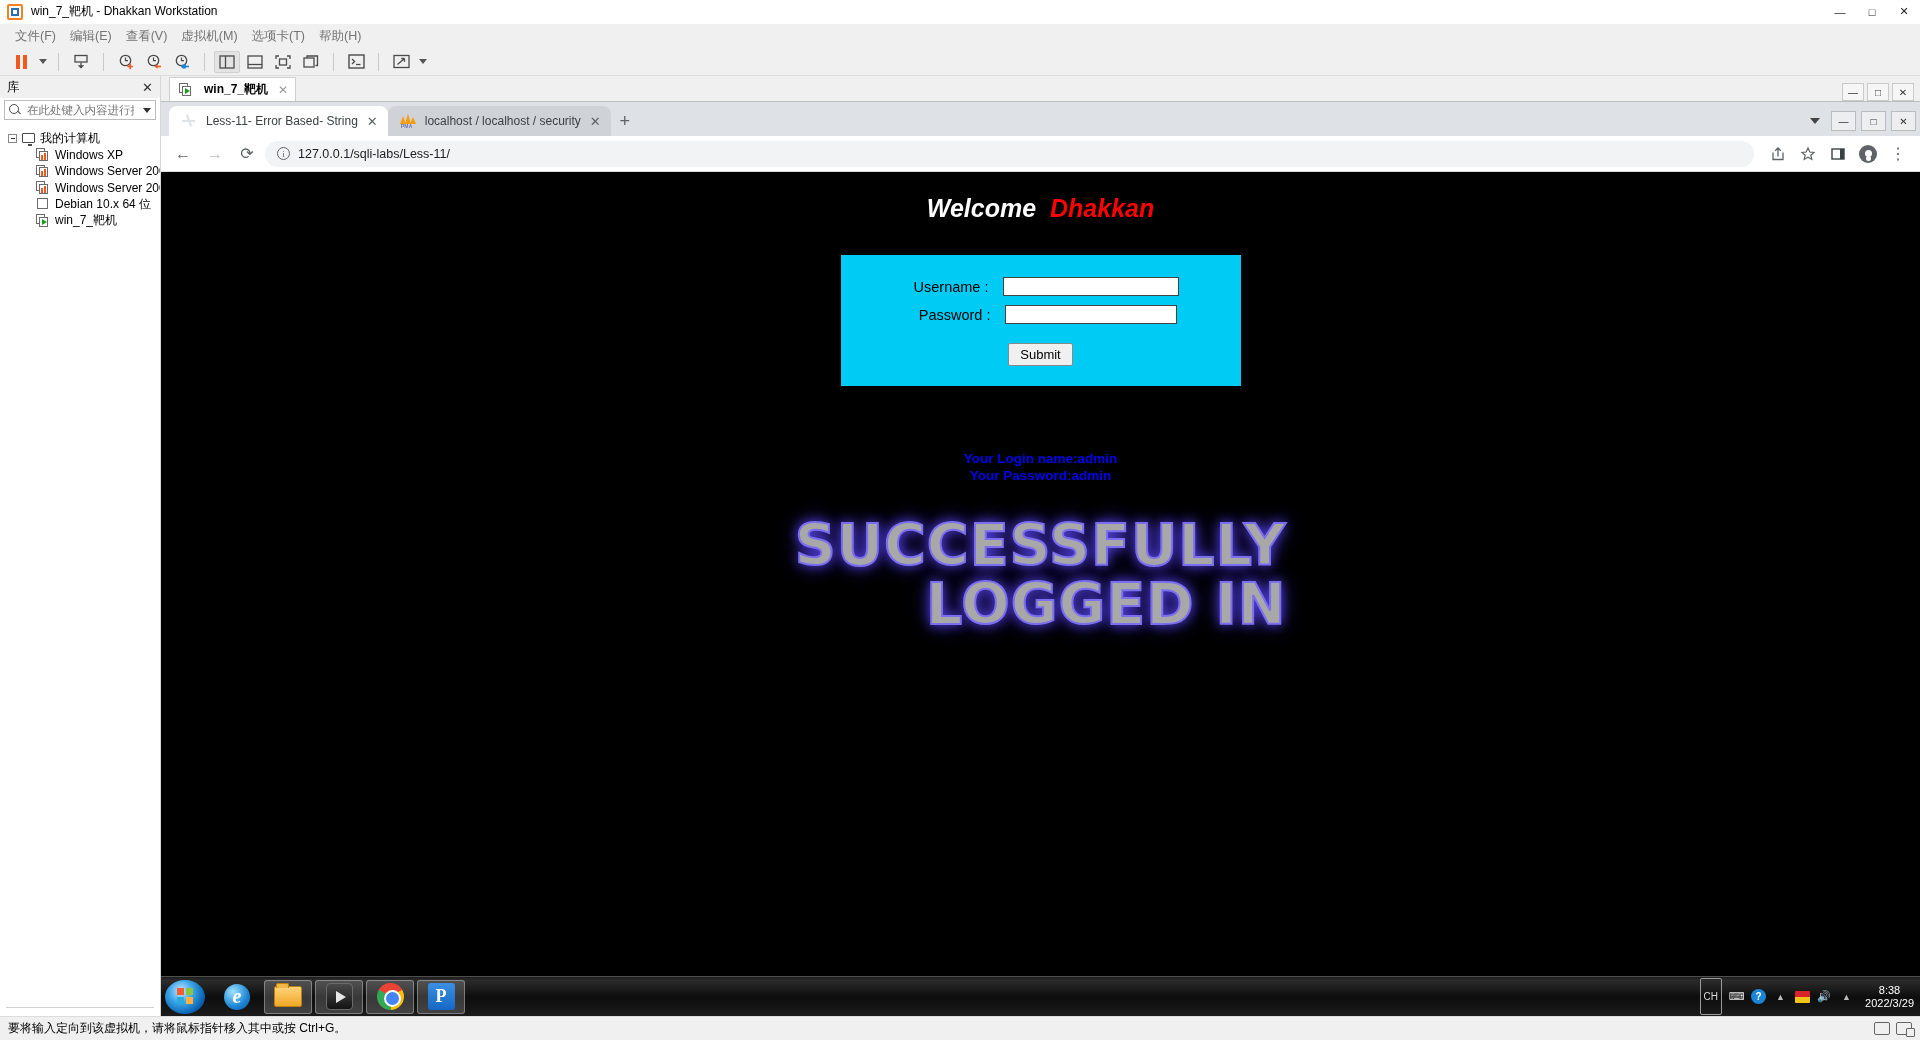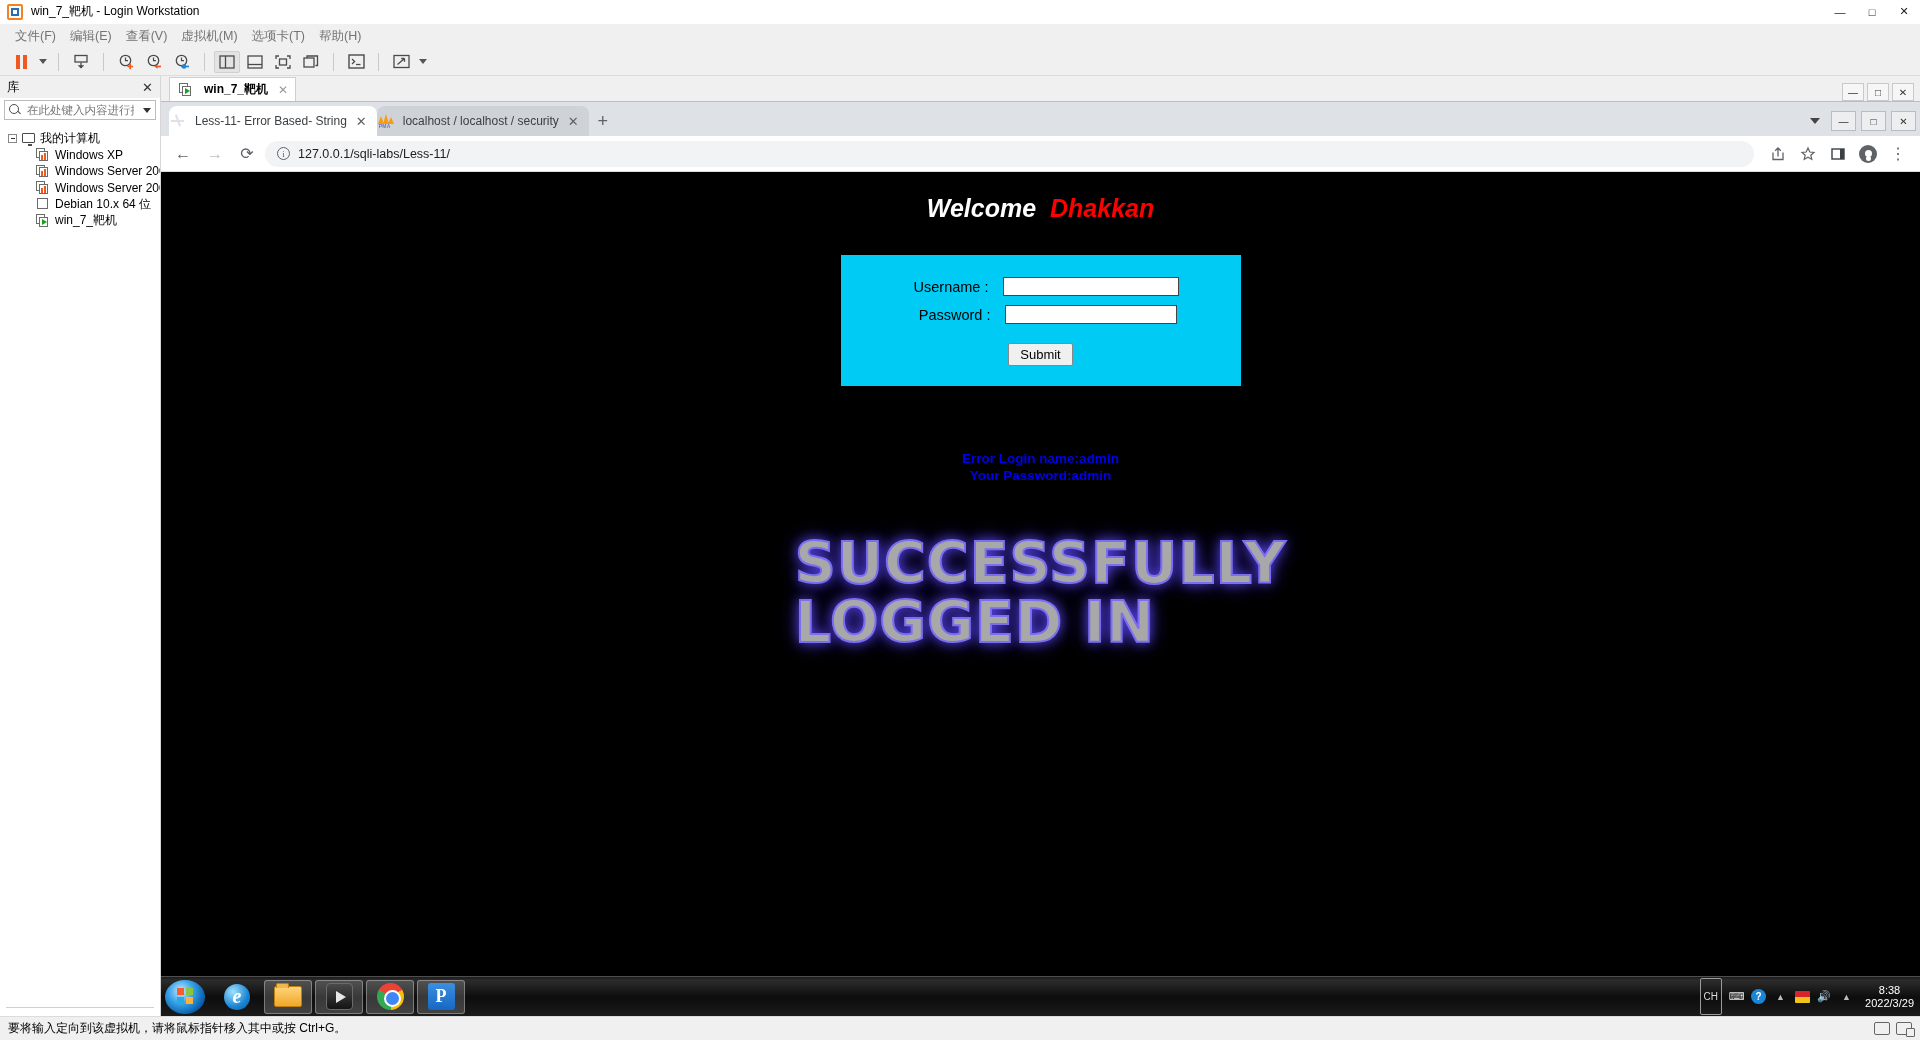--- a/index.html
+++ b/index.html
@@ -202,21 +202,21 @@
   }
 
   
   .chrome { display: flex; flex-direction: column; flex: 1; min-height: 0; }
   .chrome-tabs {
     height: 34px; min-height: 34px; background: #dee1e6;
     display: flex; align-items: flex-end; padding-left: 8px;
   }
   .ctab {
     height: 30px; display: flex; align-items: center; gap: 9px;
-    padding: 0 10px 0 1px; min-width: 190px; max-width: 230px;
+    padding: 0 10px 0 12px; min-width: 190px; max-width: 230px;
     font-size: 12px; color: #3c4043;
     border-radius: 8px 8px 0 0;
   }
   .ctab.active { background: #fff; }
   .ctab.inactive { background: #cfd3d8; color: #3c4043; }
   .ctab .label { flex: 1; overflow: hidden; white-space: nowrap; text-overflow: clip; }
   .ctab .cls { font-size: 13px; color: #5f6368; }
   .favicon { width: 16px; height: 16px; flex: none; position: relative; }
   .fav-globe {
     width: 15px; height: 15px; border-radius: 50%; background: #3c4043; position: relative;
@@ -317,21 +317,21 @@
   .submit-btn {
     background: #f0f0f0; border: 1px solid #888; border-radius: 2px;
     padding: 3px 11px; font-size: 13px; color: #000;
     font-family: "Liberation Sans", sans-serif;
   }
   .login-info {
     margin-top: 64px; text-align: center; color: #0000ee;
     font-size: 13.5px; font-weight: bold; line-height: 17px;
   }
   .success {
-    margin-top: 50px; text-align: left;
+    margin-top: 32px; text-align: right;
     font-size: 57px; font-weight: bold; letter-spacing: 1px;
     font-family: "DejaVu Sans", sans-serif;
     color: #a8a8a8; line-height: 59px;
     -webkit-text-stroke: 2px #7b6ff0;
     text-shadow: 0 0 12px #5a46e8, 0 0 20px #3a29c0, 2px 2px 2px #000;
   }
 
   
   .taskbar {
     height: 40px; min-height: 40px;
@@ -437,21 +437,21 @@
 </head>
 <body>
 
 <div class="vm-window">
 
   <div class="titlebar">
     <div class="app-icon">
       <div class="o"></div>
         <div class="i"></div>
     </div>
-    <div class="title-text">win_7_靶机 - Login Workstation</div>
+    <div class="title-text">win_7_靶机 - Dhakkan Workstation</div>
     <div class="win-btns">
       <div class="win-btn">—</div>
       <div class="win-btn">□</div>
       <div class="win-btn">✕</div>
     </div>
   </div>
 
   <div class="menubar">
     <div class="menu-item">文件(F)</div>
     <div class="menu-item">编辑(E)</div>
@@ -702,21 +702,21 @@
               <div class="frow pw">
                 <span class="lbl">Password :</span>
                 <input type="password" value="" style="">
               </div>
               <div class="submit-row">
                 <button class="submit-btn">Submit</button>
               </div>
             </div>
 
             <div class="login-info">
-              <div>Error Login name:admin</div>
+              <div>Your Login name:admin</div>
               <div>Your Password:admin</div>
             </div>
 
             <div class="success">
               <div>SUCCESSFULLY</div>
               <div>LOGGED IN</div>
             </div>
           </div>
 
           <div class="taskbar">

